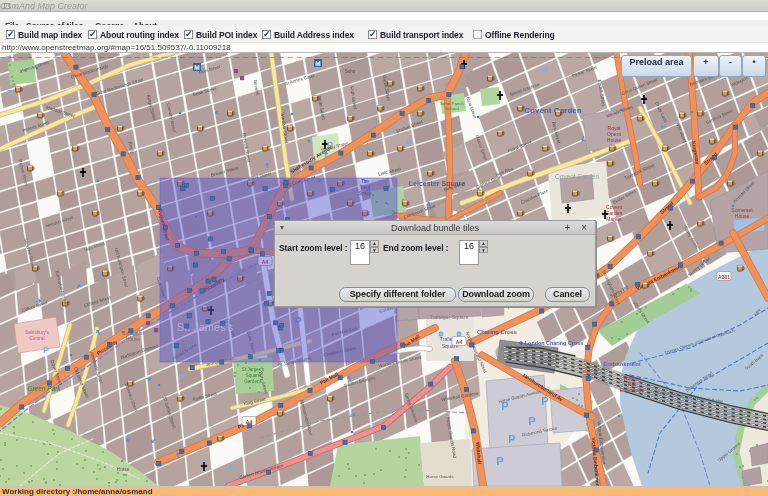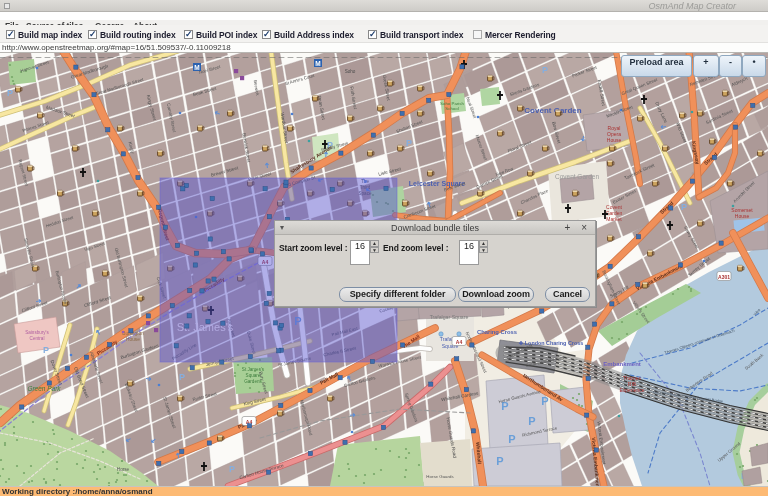--- a/index.html
+++ b/index.html
@@ -1,16 +1,16 @@
 <!DOCTYPE html>
 <html><head><meta charset="utf-8"><style>
 * { margin:0; padding:0; box-sizing:border-box; }
 body { width:768px; height:496px; font-family:"Liberation Sans", sans-serif; overflow:hidden; position:relative; background:#fff; }
 .titlebar { position:absolute; left:0; top:0; width:768px; height:12px; background:linear-gradient(#dedcd8,#ceccc8); border-bottom:1px solid #b4b2ae; }
-.titlebar .t { position:absolute; left:0; right:32px; top:1px; text-align:right; font-size:9px; font-style:italic; color:#9b9b98; }
+.titlebar .t { position:absolute; left:0; right:32px; top:1px; text-align:left; font-size:9px; font-style:italic; color:#9b9b98; }
 .titlebar .m { position:absolute; left:4px; top:3px; width:6px; height:6px; border:1px solid #9a9a9a; background:#e8e8e8; }
 .menubar { position:absolute; left:0; top:20px; width:768px; height:29px; background:#f1f0ee; border-bottom:1px solid #dddcda; font-size:8.5px; font-weight:bold; color:#3a3a3a; letter-spacing:-0.1px; }
 .menubar span { position:absolute; top:1px; }
 .cbrow { position:absolute; left:0; top:25px; width:768px; height:18px; background:#f3f2f0; border-bottom:1px solid #e2e1df; font-size:8.5px; font-weight:bold; color:#1d1d2e; letter-spacing:-0.1px; }
 .cb { position:absolute; top:5px; width:9px; height:9px; background:#fff; border:1px solid #888; font-size:9px; line-height:7px; text-align:center; color:#1a3a6a; }
 .cb.u { background:#f6f6f6; border-color:#aaa; }
 .cbl { position:absolute; top:5px; }
 .urlrow { position:absolute; left:0; top:43px; width:768px; height:10px; background:#fdfdfc; border-bottom:1px solid #b8b6b2; font-size:8px; color:#3a3a3a; }
 .urlrow span { position:absolute; left:2px; top:0px; letter-spacing:0px; }
 .map { position:absolute; left:0; top:53px; width:768px; height:433px; }
@@ -1516,29 +1516,29 @@
 <div class="menubar">
     <span style="left:5px">File</span>
     <span style="left:26px">Source of tiles</span>
     <span style="left:95px">George</span>
     <span style="left:133px">About</span>
   </div>
 <div class="cbrow">
  <div class="cb" style="left:6px">✓</div>
     <span class="cbl" style="left:18px">Build map index</span>
  <div class="cb" style="left:88px">✓</div>
-    <span class="cbl" style="left:100px">Build routing index</span>
+    <span class="cbl" style="left:100px">About routing index</span>
  <div class="cb" style="left:184px">✓</div>
     <span class="cbl" style="left:196px">Build POI index</span>
  <div class="cb" style="left:262px">✓</div>
     <span class="cbl" style="left:274px">Build Address index</span>
  <div class="cb" style="left:368px">✓</div>
     <span class="cbl" style="left:380px">Build transport index</span>
  <div class="cb u" style="left:473px"></div>
-    <span class="cbl" style="left:485px">Mercer Rendering</span>
+    <span class="cbl" style="left:485px">Offline Rendering</span>
 </div>
 <div class="urlrow">
     <span>http://www.openstreetmap.org/#map=16/51.509537/-0.11009218</span>
   </div>
 <div class="mapbtn" style="left:621px; top:55px; width:71px;">Preload area</div>
 <div class="mapbtn" style="left:693px; top:55px; width:26px;">+</div>
 <div class="mapbtn" style="left:719px; top:55px; width:23px;">-</div>
 <div class="mapbtn" style="left:742px; top:55px; width:24px;">•</div>
 <div class="dlg">
  <div class="tb"><span class="ic">▾</span>Download bundle tiles<span class="wc">+ ×</span></div>

